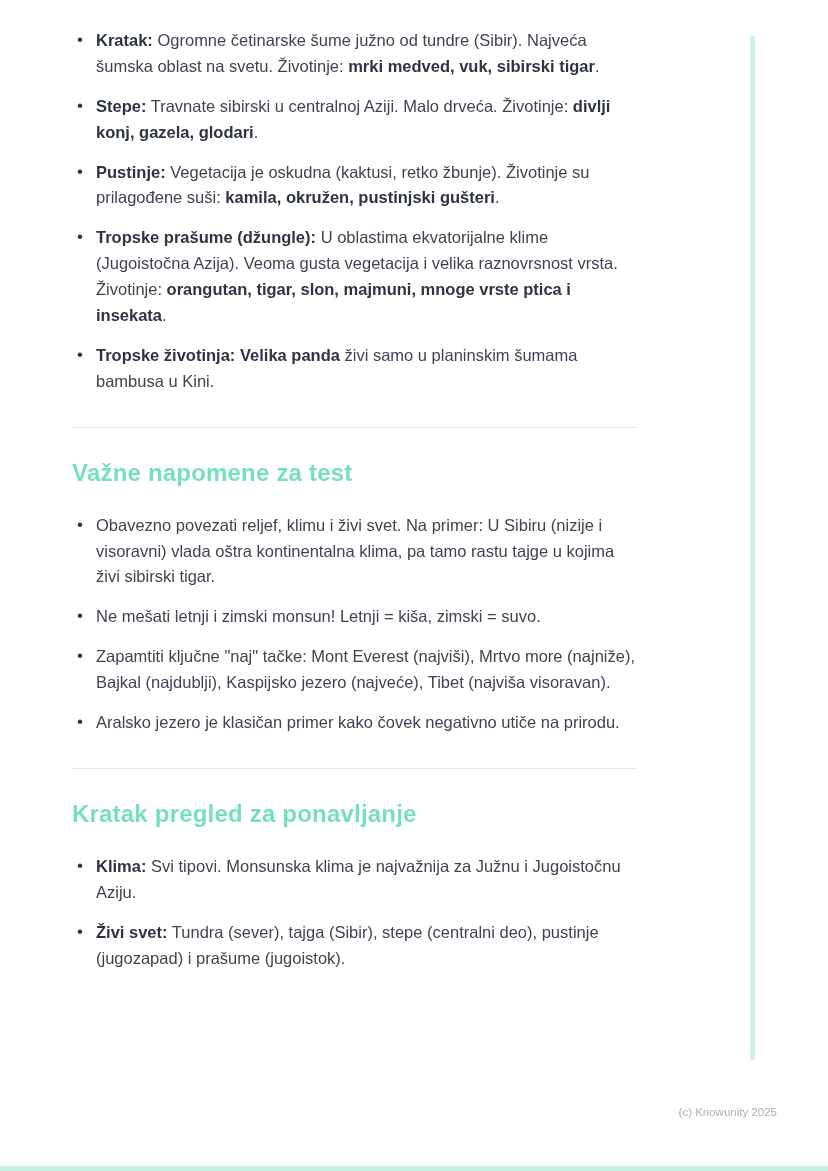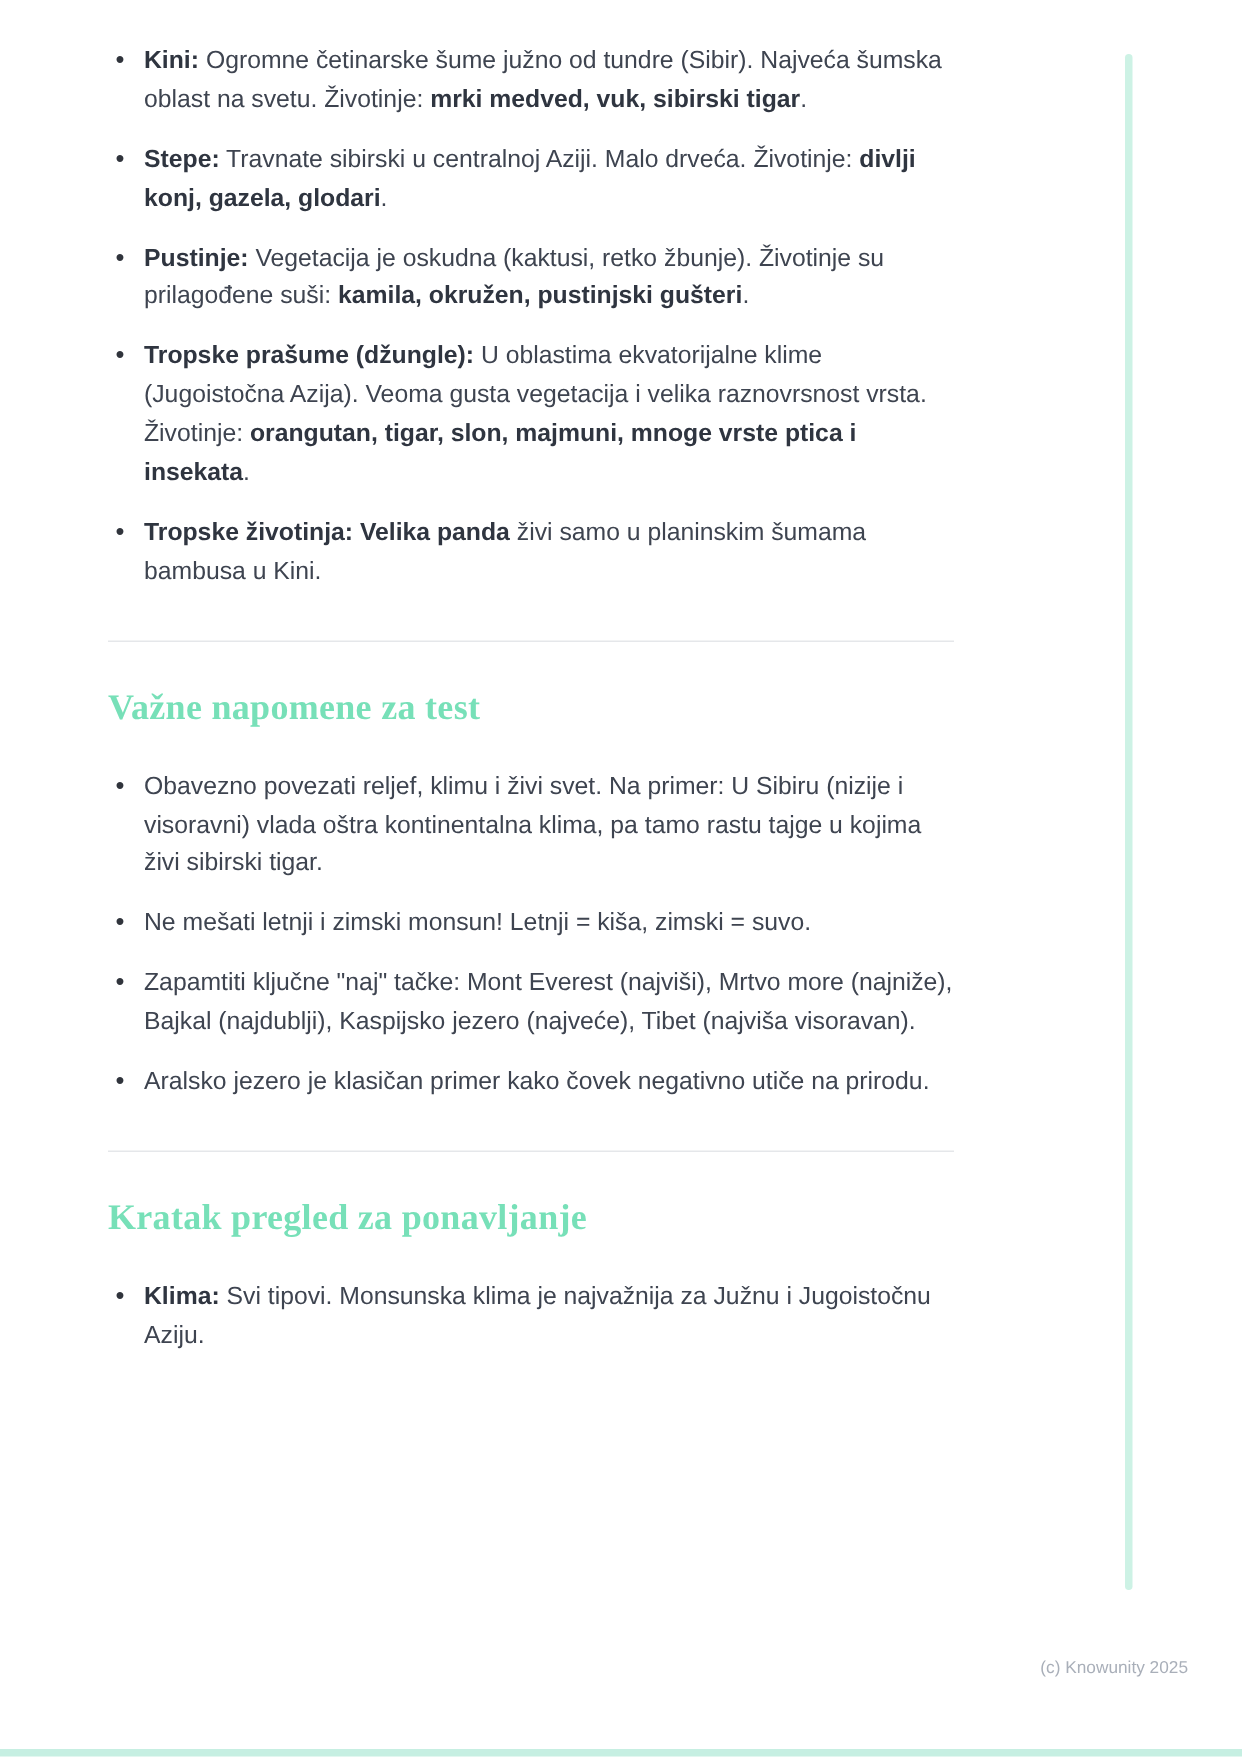--- a/index.html
+++ b/index.html
@@ -40,64 +40,64 @@
     height:1px;
     background:#e5e7ea;
     margin:32px 0 0 0;
   }
   .section-heading {
     color:#77e0b8;
     font-size:24px;
     font-weight:700;
     margin:31px 0 26px 0;
     letter-spacing:0.2px;
-    font-family:Liberation Serif, serif;
   }
   .accent-line-right {
     position:absolute;
     top:36px; right:73px;
     width:5px; height:1024px;
     background:#cdf2e5;
     border-radius:3px;
   }
   .bottom-strip {
     position:absolute;
     left:0; right:0; bottom:0;
     height:5px;
     background:#c6efe2;
   }
   .footer {
     position:absolute;
-    right:36px; bottom:53px;
+    right:51px; bottom:53px;
     font-size:11.5px;
     color:#a9afb9;
   }
 </style>
 </head>
 <body>
 
 <div class="page">
   <div class="accent-line-right"></div>
   <main class="content" id="content">
       <ul class="bullet-list">
-        <li class="bullet-item"><span class="b">Kini:</span><span> Ogromne četinarske šume južno od tundre (Sibir). Najveća šumska oblast na svetu. Životinje: </span><span class="b">mrki medved, vuk, sibirski tigar</span><span>.</span></li>
+        <li class="bullet-item"><span class="b">Kratak:</span><span> Ogromne četinarske šume južno od tundre (Sibir). Najveća šumska oblast na svetu. Životinje: </span><span class="b">mrki medved, vuk, sibirski tigar</span><span>.</span></li>
         <li class="bullet-item"><span class="b">Stepe:</span><span> Travnate sibirski u centralnoj Aziji. Malo drveća. Životinje: </span><span class="b">divlji konj, gazela, glodari</span><span>.</span></li>
         <li class="bullet-item"><span class="b">Pustinje:</span><span> Vegetacija je oskudna (kaktusi, retko žbunje). Životinje su prilagođene suši: </span><span class="b">kamila, okružen, pustinjski gušteri</span><span>.</span></li>
         <li class="bullet-item"><span class="b">Tropske prašume (džungle):</span><span> U oblastima ekvatorijalne klime (Jugoistočna Azija). Veoma gusta vegetacija i velika raznovrsnost vrsta. Životinje: </span><span class="b">orangutan, tigar, slon, majmuni, mnoge vrste ptica i insekata</span><span>.</span></li>
         <li class="bullet-item"><span class="b">Tropske životinja: Velika panda</span><span> živi samo u planinskim šumama bambusa u Kini.</span></li>
       </ul>
       <div class="divider"></div>
       <h2 class="section-heading">Važne napomene za test</h2>
       <ul class="bullet-list">
         <li class="bullet-item"><span>Obavezno povezati reljef, klimu i živi svet. Na primer: U Sibiru (nizije i visoravni) vlada oštra kontinentalna klima, pa tamo rastu tajge u kojima živi sibirski tigar.</span></li>
         <li class="bullet-item"><span>Ne mešati letnji i zimski monsun! Letnji = kiša, zimski = suvo.</span></li>
         <li class="bullet-item"><span>Zapamtiti ključne "naj" tačke: Mont Everest (najviši), Mrtvo more (najniže), Bajkal (najdublji), Kaspijsko jezero (najveće), Tibet (najviša visoravan).</span></li>
         <li class="bullet-item"><span>Aralsko jezero je klasičan primer kako čovek negativno utiče na prirodu.</span></li>
       </ul>
       <div class="divider"></div>
       <h2 class="section-heading">Kratak pregled za ponavljanje</h2>
       <ul class="bullet-list">
         <li class="bullet-item"><span class="b">Klima:</span><span> Svi tipovi. Monsunska klima je najvažnija za Južnu i Jugoistočnu Aziju.</span></li>
+        <li class="bullet-item"><span class="b">Živi svet:</span><span> Tundra (sever), tajga (Sibir), stepe (centralni deo), pustinje (jugozapad) i prašume (jugoistok).</span></li>
       </ul>
     </main>
   <div class="footer">(c) Knowunity 2025</div>
   <div class="bottom-strip"></div>
 </div>
 
 </body></html>

